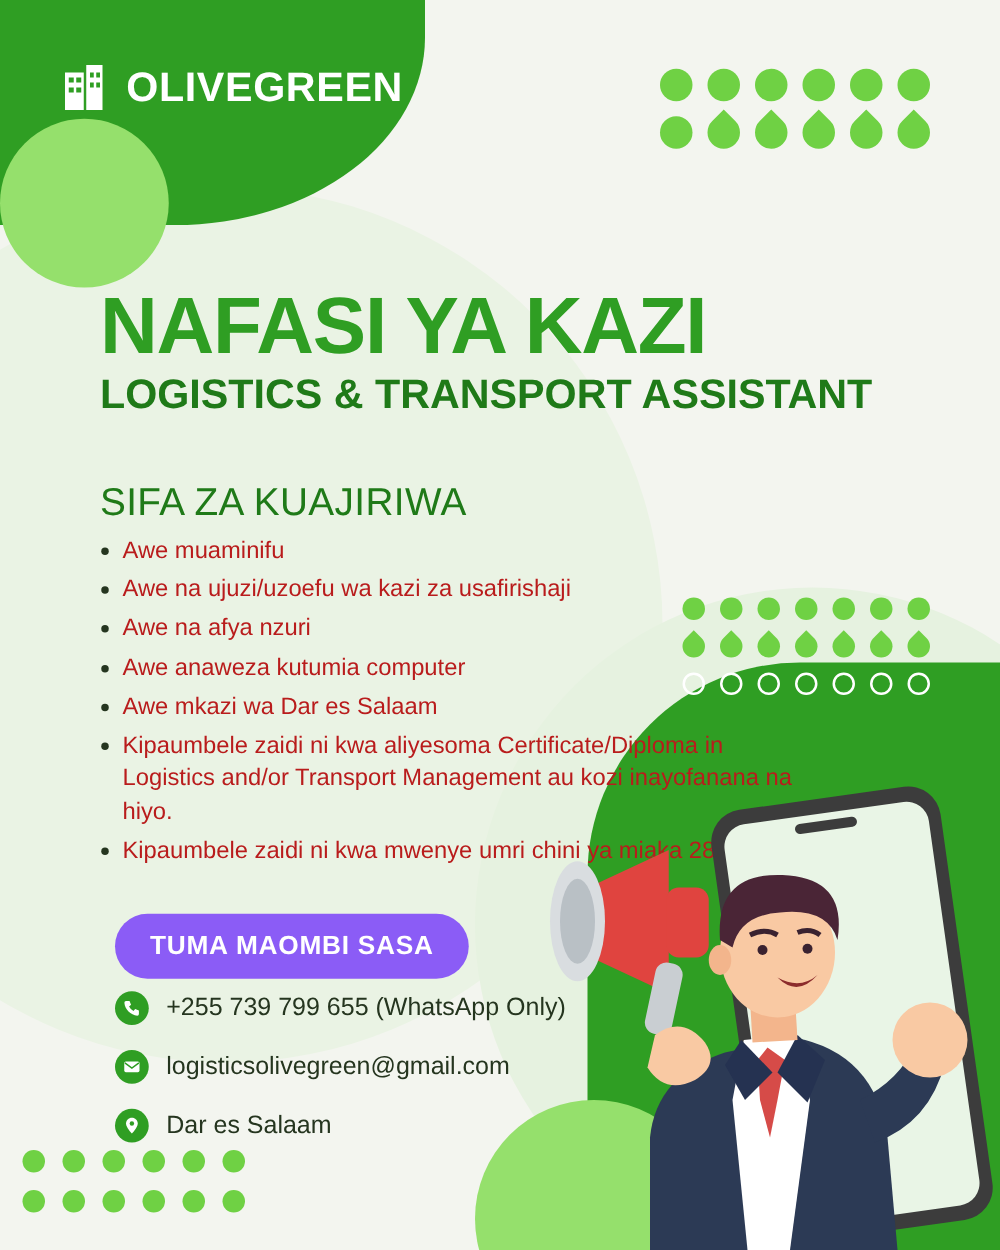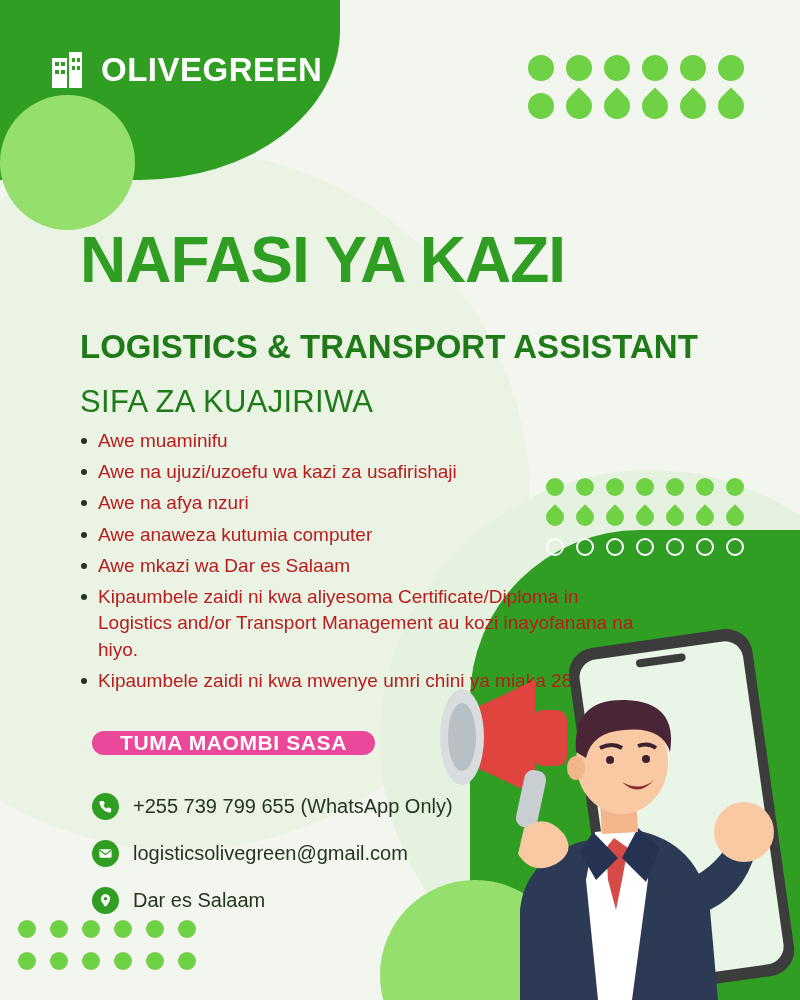--- a/index.html
+++ b/index.html
@@ -131,21 +131,21 @@
   
   .content { position: absolute; left: 0; top: 0; width: 800px; z-index: 6; }
   .title {
     position: absolute; left: 80px; top: 228px;
     font-size: 64px; font-weight: bold;
     color: #2f9e23;
     letter-spacing: -1px;
     line-height: 1;
   }
   .subtitle {
-    position: absolute; left: 80px; top: 328px;
+    position: absolute; left: 80px; top: 296px;
     font-size: 33px; font-weight: bold;
     color: #1f7a18;
     letter-spacing: 0px;
   }
   .section-head {
     position: absolute; left: 80px; top: 384px;
     font-size: 31px; font-weight: normal;
     color: #1f7a18;
     letter-spacing: 0.3px;
   }
@@ -163,26 +163,26 @@
     position: relative;
   }
   .bullets li::before {
     content: "";
     position: absolute; left: 1px; top: 10px;
     width: 6px; height: 6px; border-radius: 50%;
     background: #25351f;
   }
   .cta {
     position: absolute; left: 92px; top: 731px;
-    background: #ec4899;
+    background: #8b5cf6;
     color: #ffffff;
     font-weight: bold;
     font-size: 21px;
     letter-spacing: 0.6px;
-    padding: 0 28px;
+    padding: 14px 28px;
     border-radius: 26px;
     border: none;
     cursor: pointer;
   }
   .contacts { position: absolute; left: 92px; top: 793px; }
   .contact-row {
     display: flex; align-items: center; gap: 14px;
     margin-bottom: 20px;
   }
   .cicon {

